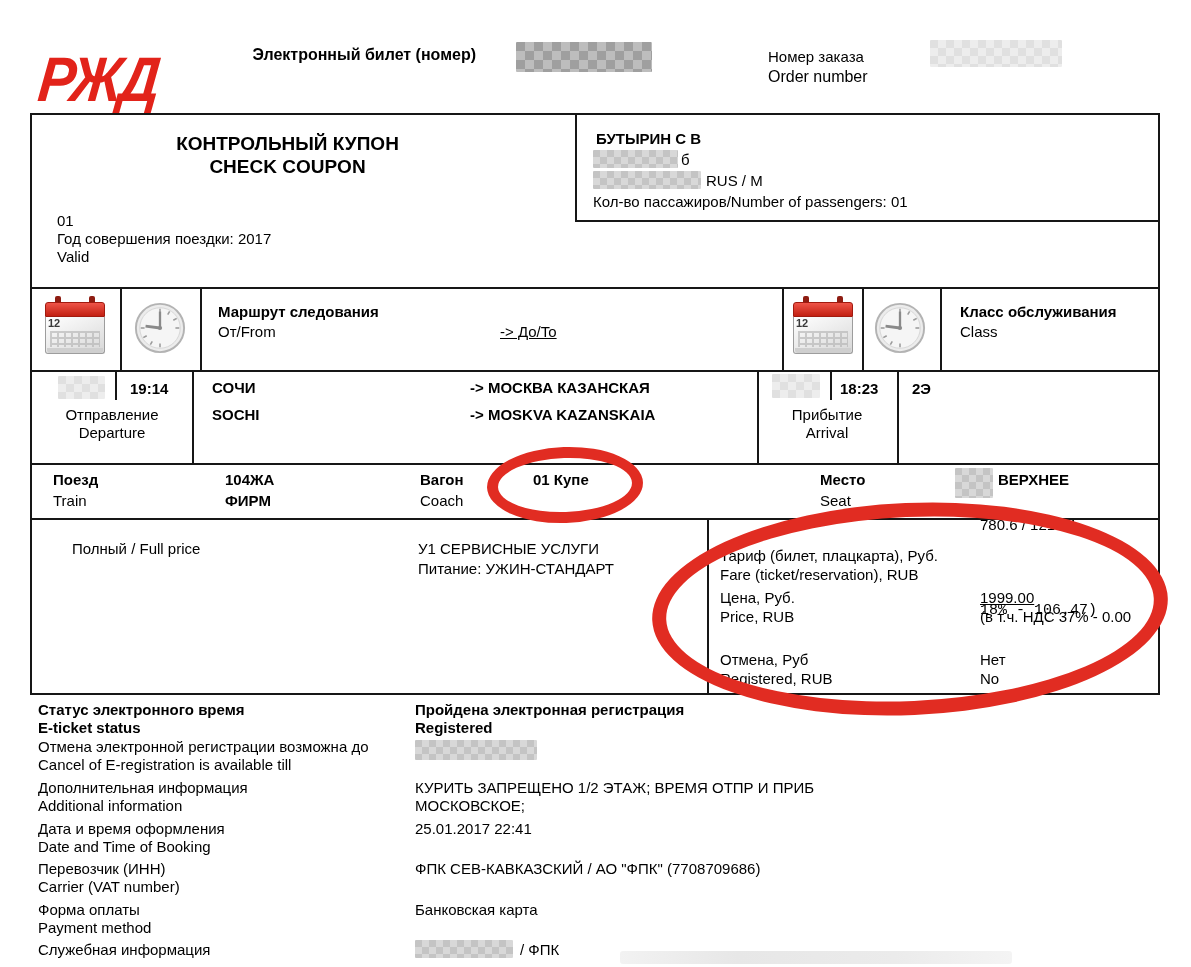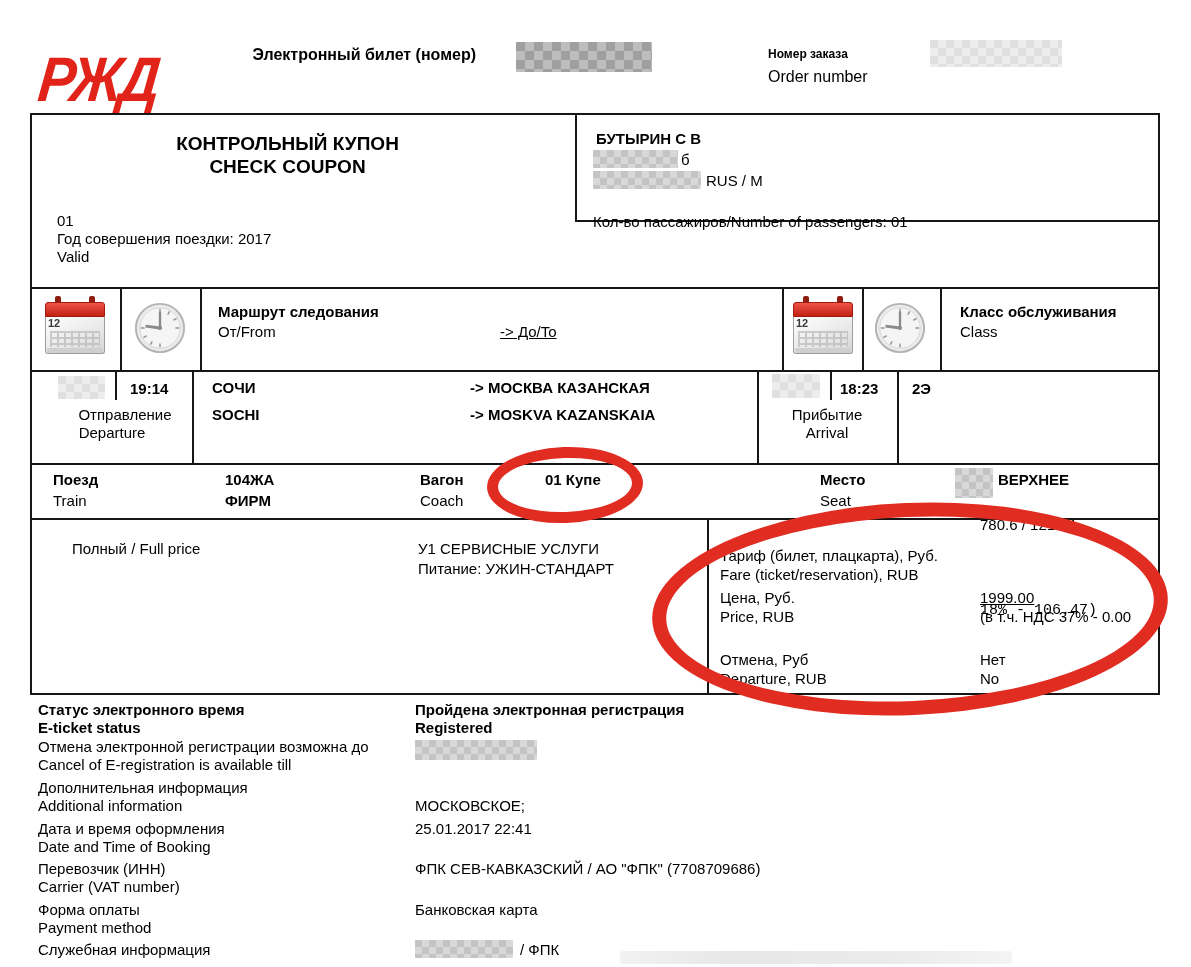--- a/index.html
+++ b/index.html
@@ -44,40 +44,40 @@
 </head>
 <body>
 
 <div class="page">
 
   <div class="logo">РЖД</div>
 
   <div class="txt b rt" style="left:180px;top:46px;width:296px;font-size:16px;">Электронный билет (номер)</div>
   <div class="mosaic m-dark" style="left:516px;top:42px;width:136px;height:30px;"></div>
 
-  <div class="txt" style="left:768px;top:48px;font-size:12px;font-weight:bold;">Номер заказа</div>
+  <div class="txt" style="left:768px;top:48px;font-size:15px;">Номер заказа</div>
   <div class="txt" style="left:768px;top:68px;font-size:16px;">Order number</div>
   <div class="mosaic m-light" style="left:930px;top:40px;width:132px;height:27px;"></div>
 
   <div class="mainbox" style="left:30px;top:113px;width:1130px;height:582px;"></div>
 
   <div class="txt b ctr" style="left:60px;top:133px;width:455px;font-size:19px;">КОНТРОЛЬНЫЙ КУПОН</div>
   <div class="txt b ctr" style="left:60px;top:156px;width:455px;font-size:19px;">CHECK COUPON</div>
   <div class="txt" style="left:57px;top:212px;">01</div>
   <div class="txt" style="left:57px;top:230px;">Год совершения поездки: 2017</div>
   <div class="txt" style="left:57px;top:248px;">Valid</div>
 
   <div class="vline" style="left:575px;top:113px;height:109px;"></div>
   <div class="hline" style="left:575px;top:220px;width:585px;"></div>
   <div class="txt b" style="left:596px;top:130px;">БУТЫРИН С В</div>
   <div class="mosaic m-mid" style="left:593px;top:150px;width:85px;height:18px;"></div>
   <div class="txt" style="left:681px;top:151px;">б</div>
   <div class="mosaic m-mid" style="left:593px;top:171px;width:108px;height:18px;"></div>
   <div class="txt" style="left:706px;top:172px;">RUS / M</div>
-  <div class="txt" style="left:593px;top:193px;margin-top:20px;">Кол-во пассажиров/Number of passengers: 01</div>
+  <div class="txt" style="left:593px;top:193px;">Кол-во пассажиров/Number of passengers: 01</div>
 
   <div class="hline" style="left:32px;top:287px;width:1126px;"></div>
   <div class="vline" style="left:120px;top:289px;height:81px;"></div>
   <div class="vline" style="left:200px;top:289px;height:81px;"></div>
   <div class="vline" style="left:782px;top:289px;height:81px;"></div>
   <div class="vline" style="left:862px;top:289px;height:81px;"></div>
   <div class="vline" style="left:940px;top:289px;height:81px;"></div>
 
   <div class="cal" style="left:45px;top:300px;">
     <i class="pin pl"></i>
@@ -148,21 +148,21 @@
 
   <div class="hline" style="left:32px;top:370px;width:1126px;"></div>
   <div class="vline" style="left:115px;top:372px;height:28px;"></div>
   <div class="vline" style="left:192px;top:372px;height:91px;"></div>
   <div class="vline" style="left:757px;top:372px;height:91px;"></div>
   <div class="vline" style="left:830px;top:372px;height:28px;"></div>
   <div class="vline" style="left:897px;top:372px;height:91px;"></div>
 
   <div class="mosaic m-light" style="left:58px;top:376px;width:47px;height:23px;"></div>
   <div class="txt b" style="left:130px;top:380px;">19:14</div>
-  <div class="txt ctr" style="left:32px;top:406px;width:186px;">Отправление</div>
+  <div class="txt ctr" style="left:32px;top:406px;width:160px;">Отправление</div>
   <div class="txt ctr" style="left:32px;top:424px;width:160px;">Departure</div>
 
   <div class="txt b" style="left:212px;top:379px;">СОЧИ</div>
   <div class="txt b" style="left:212px;top:406px;">SOCHI</div>
   <div class="txt b" style="left:470px;top:379px;">-&gt; МОСКВА КАЗАНСКАЯ</div>
   <div class="txt b" style="left:470px;top:406px;">-&gt; MOSKVA KAZANSKAIA</div>
 
   <div class="mosaic m-light" style="left:772px;top:374px;width:48px;height:24px;"></div>
   <div class="txt b" style="left:840px;top:380px;">18:23</div>
   <div class="txt ctr" style="left:757px;top:406px;width:140px;">Прибытие</div>
@@ -171,21 +171,21 @@
 
   <div class="hline" style="left:32px;top:463px;width:1126px;"></div>
   <div class="hline" style="left:32px;top:518px;width:1126px;"></div>
 
   <div class="txt b" style="left:53px;top:471px;">Поезд</div>
   <div class="txt" style="left:53px;top:492px;">Train</div>
   <div class="txt b" style="left:225px;top:471px;">104ЖА</div>
   <div class="txt b" style="left:225px;top:492px;">ФИРМ</div>
   <div class="txt b" style="left:420px;top:471px;">Вагон</div>
   <div class="txt" style="left:420px;top:492px;">Coach</div>
-  <div class="txt b" style="left:533px;top:471px;margin-left:12px;">01 Купе</div>
+  <div class="txt b" style="left:533px;top:471px;">01 Купе</div>
   <div class="txt b" style="left:820px;top:471px;">Место</div>
   <div class="txt" style="left:820px;top:492px;">Seat</div>
   <div class="mosaic m-mid" style="left:955px;top:468px;width:38px;height:30px;"></div>
   <div class="txt b" style="left:998px;top:471px;">ВЕРХНЕЕ</div>
 
   <div class="vline" style="left:707px;top:520px;height:175px;"></div>
 
   <div class="txt" style="left:72px;top:540px;">Полный / Full price</div>
   <div class="txt" style="left:418px;top:540px;">У1 СЕРВИСНЫЕ УСЛУГИ</div>
   <div class="txt" style="left:418px;top:560px;">Питание: УЖИН-СТАНДАРТ</div>
@@ -194,38 +194,39 @@
   <div class="txt" style="left:720px;top:566px;">Fare (ticket/reservation), RUB</div>
   <div class="txt" style="left:980px;top:516px;">780.6 / 1218.4</div>
 
   <div class="txt" style="left:720px;top:589px;">Цена, Руб.</div>
   <div class="txt" style="left:720px;top:608px;">Price, RUB</div>
   <div class="txt" style="left:980px;top:589px;text-decoration:underline;">1999.00</div>
   <div class="txt" style="left:980px;top:608px;">(в т.ч. НДС 37% - 0.00</div>
   <div class="txt" style="left:980px;top:602px;font-family:Liberation Mono, monospace;">18% - 106.47)</div>
 
   <div class="txt" style="left:720px;top:651px;">Отмена, Руб</div>
-  <div class="txt" style="left:720px;top:670px;">Departure, RUB</div>
+  <div class="txt" style="left:720px;top:670px;">Registered, RUB</div>
   <div class="txt" style="left:980px;top:651px;">Нет</div>
   <div class="txt" style="left:980px;top:670px;">No</div>
 
   <div class="redring" style="left:487px;top:447px;width:156px;height:76px;border-width:11px;transform:rotate(-2deg);"></div>
   <div class="redring" style="left:652px;top:503px;width:516px;height:212px;border-width:14px;transform:rotate(-2.5deg);"></div>
 
   <div class="txt b" style="left:38px;top:701px;">Статус электронного время</div>
   <div class="txt b" style="left:38px;top:719px;">E-ticket status</div>
   <div class="txt b" style="left:415px;top:701px;">Пройдена электронная регистрация</div>
   <div class="txt b" style="left:415px;top:719px;">Registered</div>
 
   <div class="txt" style="left:38px;top:738px;">Отмена электронной регистрации возможна до</div>
   <div class="txt" style="left:38px;top:756px;">Cancel of E-registration is available till</div>
   <div class="mosaic m-mid" style="left:415px;top:740px;width:122px;height:20px;"></div>
 
   <div class="txt" style="left:38px;top:779px;">Дополнительная информация</div>
   <div class="txt" style="left:38px;top:797px;">Additional information</div>
+  <div class="txt" style="left:415px;top:779px;">КУРИТЬ ЗАПРЕЩЕНО 1/2 ЭТАЖ; ВРЕМЯ ОТПР И ПРИБ</div>
   <div class="txt" style="left:415px;top:797px;">МОСКОВСКОЕ;</div>
 
   <div class="txt" style="left:38px;top:820px;">Дата и время оформления</div>
   <div class="txt" style="left:38px;top:838px;">Date and Time of Booking</div>
   <div class="txt" style="left:415px;top:820px;">25.01.2017 22:41</div>
 
   <div class="txt" style="left:38px;top:860px;">Перевозчик (ИНН)</div>
   <div class="txt" style="left:38px;top:878px;">Carrier (VAT number)</div>
   <div class="txt" style="left:415px;top:860px;">ФПК СЕВ-КАВКАЗСКИЙ / АО "ФПК" (7708709686)</div>
 

